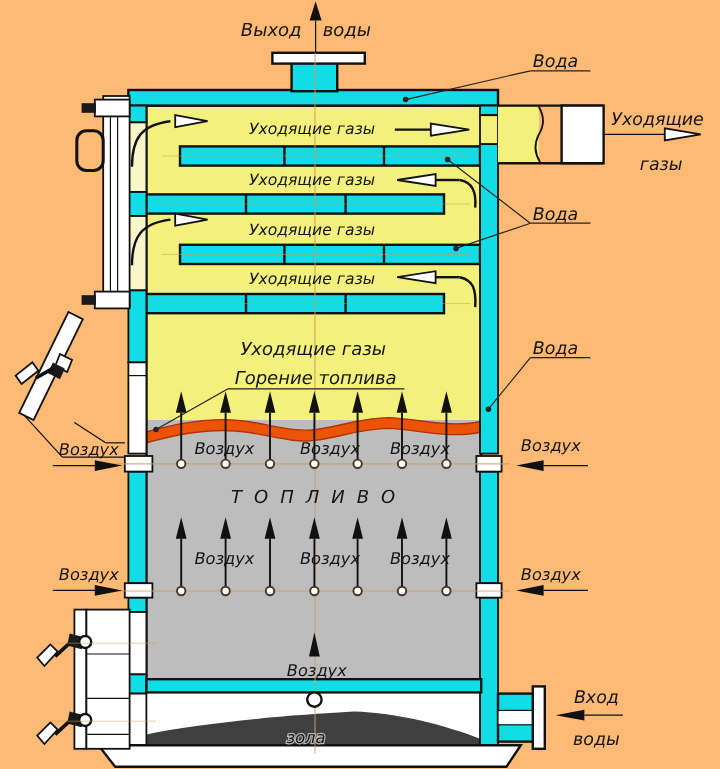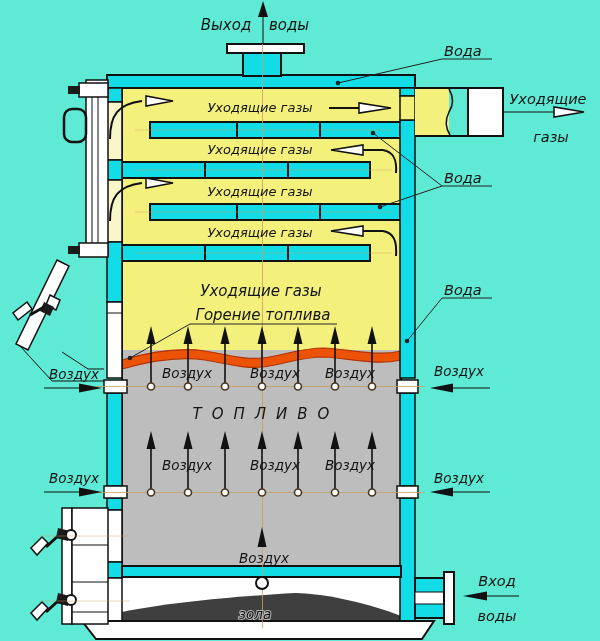--- a/index.html
+++ b/index.html
@@ -1,16 +1,16 @@
 <!DOCTYPE html>
 <html><head>
 <meta charset="utf-8">
 <style>
   html,body{margin:0;padding:0;background:#ffffff;}
-  .stage{position:relative;width:600px;height:641px;background:#5eead4;overflow:hidden;}
+  .stage{position:relative;width:600px;height:641px;background:#fdba74;overflow:hidden;}
   svg{position:absolute;left:0;top:0;}
   .t{font-family:"DejaVu Sans",sans-serif;font-style:italic;fill:#141414;}
   .s13{font-size:13px;}
   .s135{font-size:13.5px;}
   .s145{font-size:14.5px;}
   .s15{font-size:15px;}
   .blk{stroke:#111;stroke-width:2;}
   .blk15{stroke:#111;stroke-width:1.5;}
   .thin{stroke:#111;stroke-width:1;}
   .cl{stroke:#c9a063;stroke-width:1;opacity:.8;}

